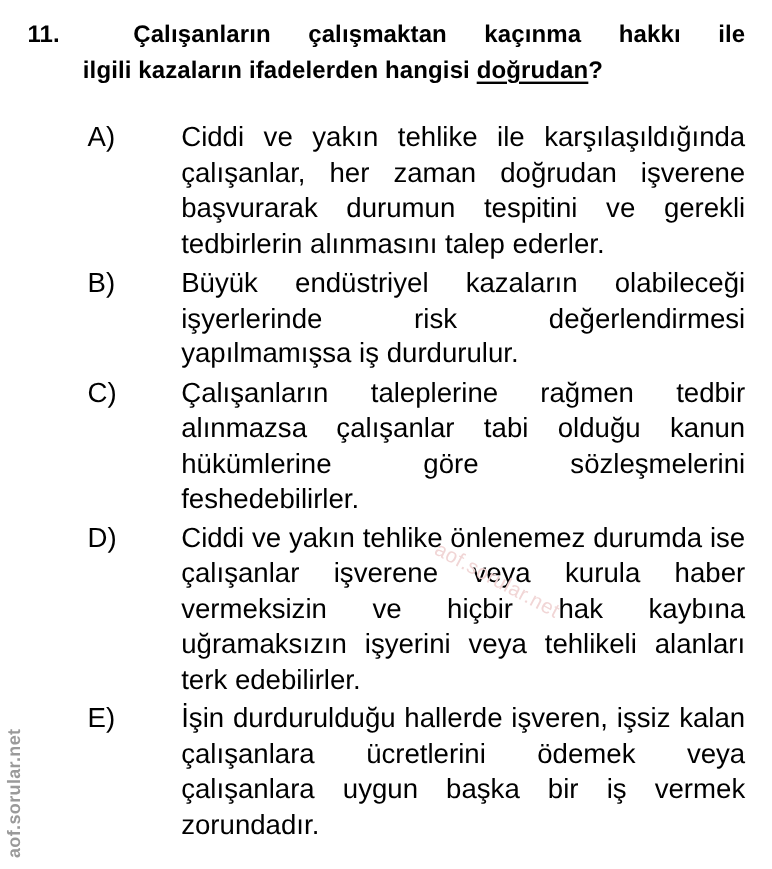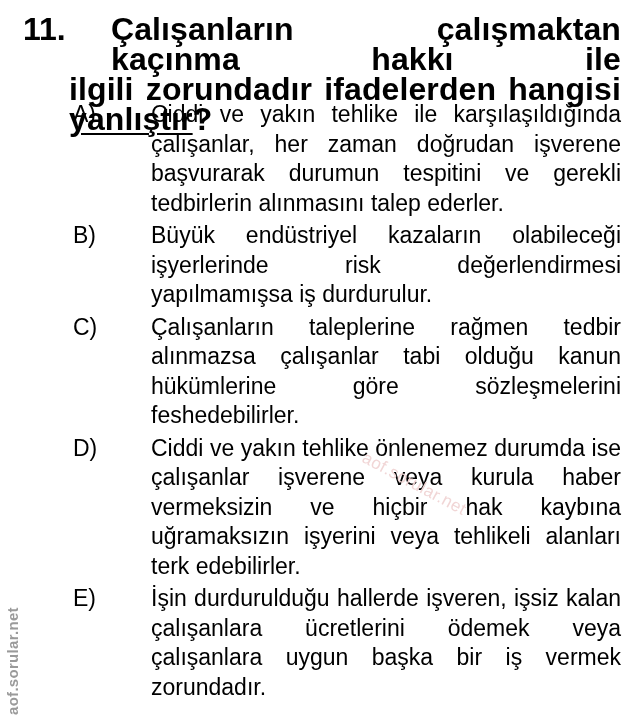--- a/index.html
+++ b/index.html
@@ -15,21 +15,21 @@
       font-family: "Liberation Sans", sans-serif;
       color: #000000;
     }
     .question {
       position: absolute;
       left: 23px;
       top: 14px;
       width: 600px;
       display: flex;
       font-weight: bold;
-      font-size: 32px;
+      font-size: 20px;
       line-height: 30px;
     }
     .q-number {
       width: 46px;
       flex: none;
     }
     .q-text {
       width: 552px;
       text-align: justify;
       text-align-last: left;
@@ -93,21 +93,21 @@
       pointer-events: none;
     }
   </style>
 </head>
 <body>
 
 <div class="question">
   <span class="q-number">11.</span>
   <div class="q-text">
     <span class="first-line">Çalışanların çalışmaktan kaçınma hakkı ile</span>
-    <span>ilgili zorundadır ifadelerden hangisi </span><span class="emph">yanlıştır</span><span>?</span>
+    <span>ilgili kazaların ifadelerden hangisi </span><span class="emph">doğrudan</span><span>?</span>
   </div>
 </div>
 
 <div class="options">
   <div class="option">
     <span class="opt-letter">A)</span>
     <span class="opt-text">Ciddi ve yakın tehlike ile karşılaşıldığında çalışanlar, her zaman doğrudan işverene başvurarak durumun tespitini ve gerekli tedbirlerin alınmasını talep ederler.</span>
   </div>
   <div class="option">
     <span class="opt-letter">B)</span>

